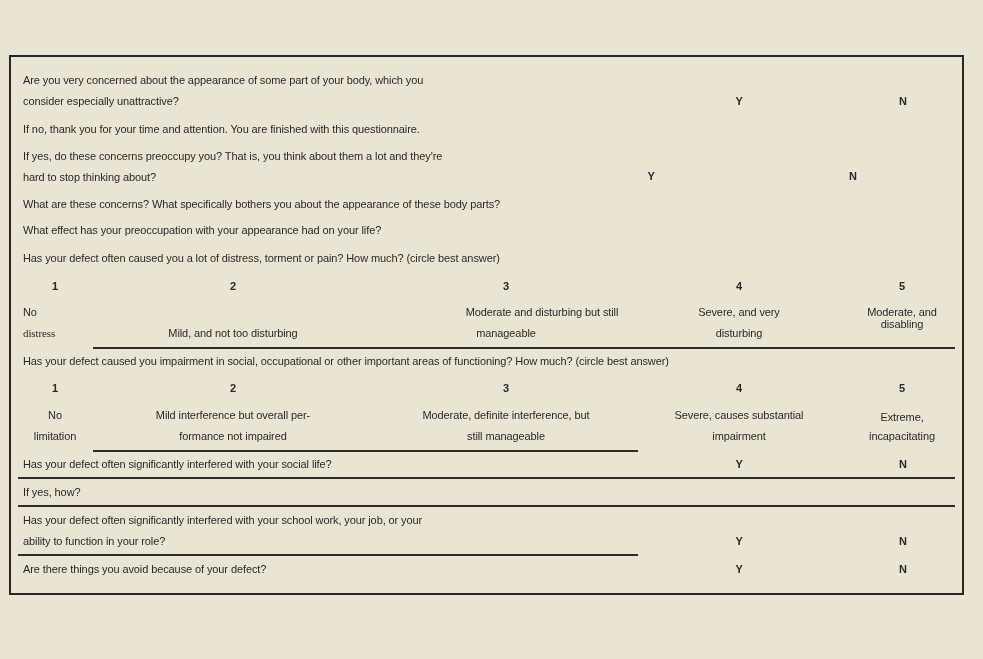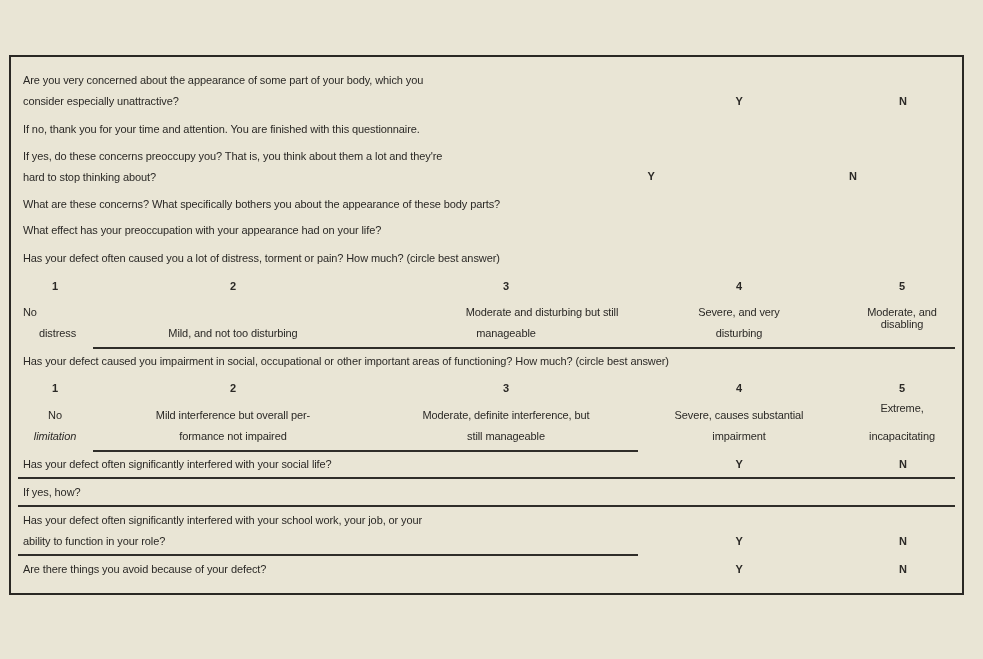--- a/index.html
+++ b/index.html
@@ -43,47 +43,47 @@
 <div class="t" style="left:23px;top:220px;">What effect has your preoccupation with your appearance had on your life?</div>
 
 <div class="t" style="left:23px;top:248px;">Has your defect often caused you a lot of distress, torment or pain? How much? (circle best answer)</div>
 <div class="t b c" style="left:55px;top:276px;">1</div>
 <div class="t b c" style="left:233px;top:276px;">2</div>
 <div class="t b c" style="left:506px;top:276px;">3</div>
 <div class="t b c" style="left:739px;top:276px;">4</div>
 <div class="t b c" style="left:902px;top:276px;">5</div>
 
 <div class="t" style="left:23px;top:302px;">No</div>
-<div class="t" style="left:39px;top:323px;">distress</div>
+<div class="t" style="left:23px;top:323px;font-family:Liberation Serif, serif;">distress</div>
 <div class="t c" style="left:233px;top:323px;">Mild, and not too disturbing</div>
 <div class="t c" style="left:506px;top:302px;margin-left:36px;">Moderate and disturbing but still</div>
 <div class="t c" style="left:506px;top:323px;">manageable</div>
 <div class="t c" style="left:739px;top:302px;">Severe, and very</div>
 <div class="t c" style="left:739px;top:323px;">disturbing</div>
 <div class="t c" style="left:902px;top:302px;">Moderate, and</div>
 <div class="t c" style="left:902px;top:314px;text-align:right;">disabling</div>
 
 <div class="hr" style="left:93px;top:347px;width:862px;"></div>
 
 <div class="t" style="left:23px;top:351px;">Has your defect caused you impairment in social, occupational or other important areas of functioning? How much? (circle best answer)</div>
 <div class="t b c" style="left:55px;top:378px;">1</div>
 <div class="t b c" style="left:233px;top:378px;">2</div>
 <div class="t b c" style="left:506px;top:378px;">3</div>
 <div class="t b c" style="left:739px;top:378px;">4</div>
 <div class="t b c" style="left:902px;top:378px;">5</div>
 
 <div class="t c" style="left:55px;top:405px;">No</div>
-<div class="t c" style="left:55px;top:426px;font-style:italic;">limitation</div>
+<div class="t c" style="left:55px;top:426px;">limitation</div>
 <div class="t c" style="left:233px;top:405px;">Mild interference but overall per-</div>
 <div class="t c" style="left:233px;top:426px;">formance not impaired</div>
 <div class="t c" style="left:506px;top:405px;">Moderate, definite interference, but</div>
 <div class="t c" style="left:506px;top:426px;">still manageable</div>
 <div class="t c" style="left:739px;top:405px;">Severe, causes substantial</div>
 <div class="t c" style="left:739px;top:426px;">impairment</div>
-<div class="t c" style="left:902px;top:398px;">Extreme,</div>
+<div class="t c" style="left:902px;top:407px;">Extreme,</div>
 <div class="t c" style="left:902px;top:426px;">incapacitating</div>
 
 <div class="hr" style="left:93px;top:450px;width:545px;"></div>
 
 <div class="t" style="left:23px;top:454px;">Has your defect often significantly interfered with your social life?</div>
 <div class="t b c" style="left:739px;top:454px;">Y</div>
 <div class="t b c" style="left:903px;top:454px;">N</div>
 
 <div class="hr" style="left:18px;top:477px;width:937px;"></div>
 

